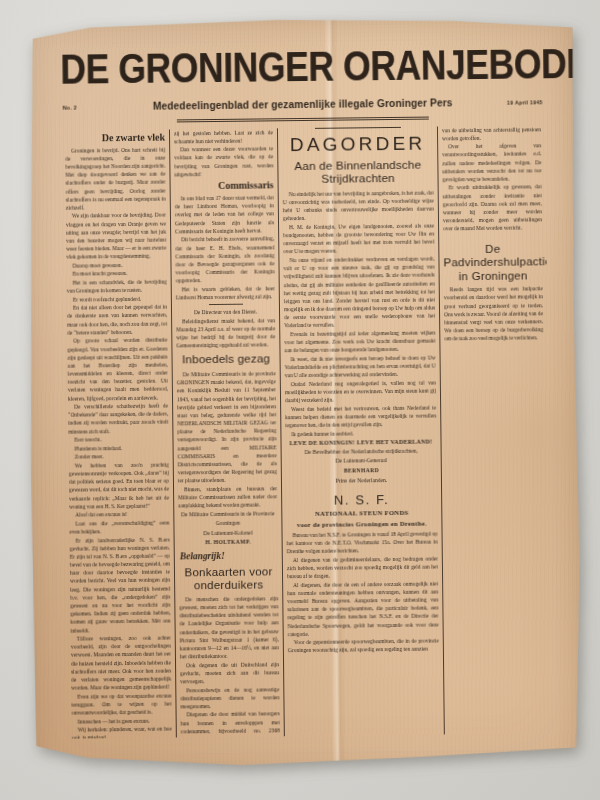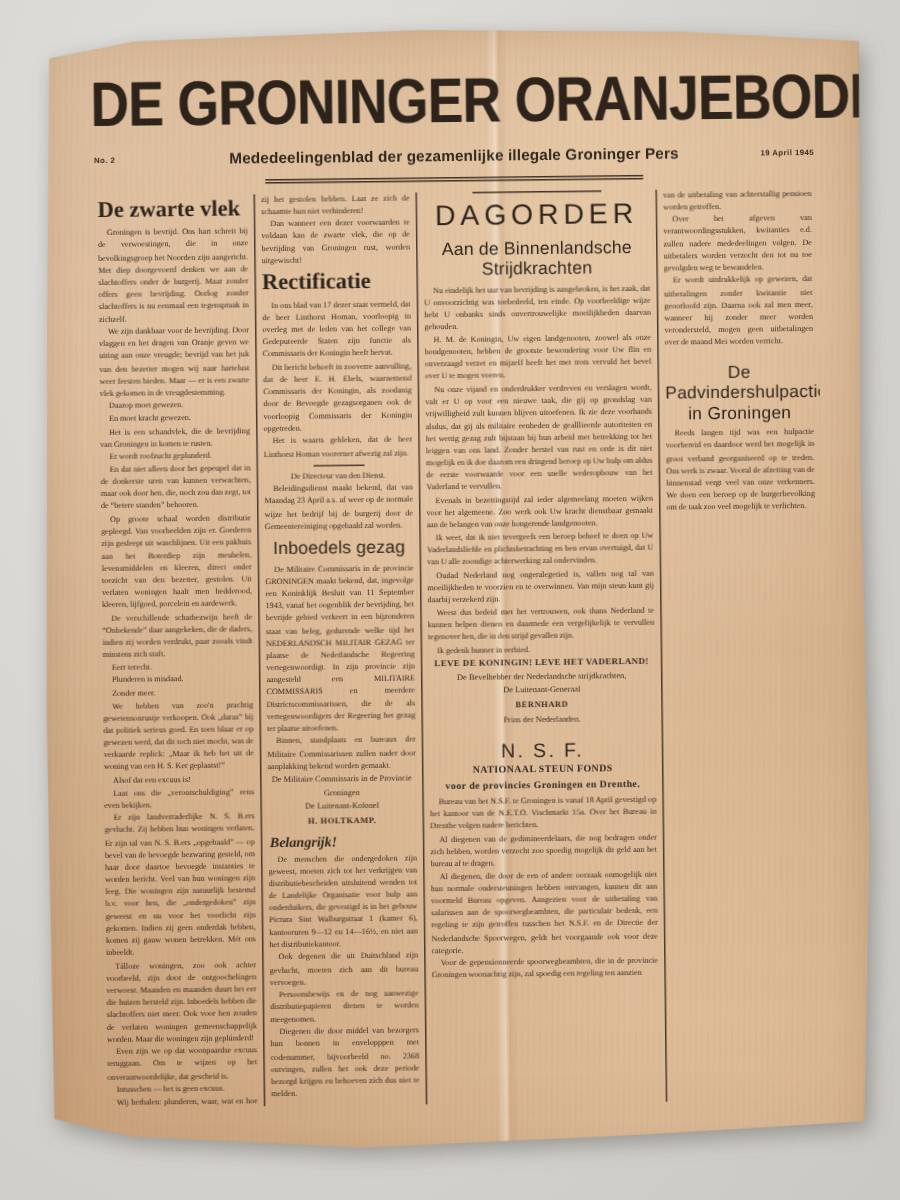--- a/index.html
+++ b/index.html
@@ -143,22 +143,22 @@
   .col.c1 { width: 108px; }
   .col.c2 { width: 108px; }
   .col.c3 { width: 160px; }
   .col.c4 { width: 108px; }
   .col + .col { border-left: 0.9px solid #4a423a; }
 
   
   h2.head-serif {
     font-family: "Liberation Serif", serif;
     font-weight: 700;
-    font-size: 15px;
-    text-align: left;
+    font-size: 10px;
+    text-align: right;
     line-height: 1.12;
     margin: 2px 0 3px;
     color: #231f1b;
   }
   h2.head-sans {
     font-family: "Liberation Sans", sans-serif;
     font-weight: 400;
     font-size: 11.6px;
     text-align: center;
     line-height: 1.16;
@@ -295,37 +295,38 @@
             <p class="body">Even zijn we op dat woonpaardse excuus teruggaan. Om te wijzen op het onverantwoordelijke, dat gescheid is.</p>
             <p class="body">Intusschen — het is geen excuus.</p>
             <p class="body">Wij herhalen: plunderen, waar, wat en hoe ook, is misdaad.</p>
 
           </div>
 
           <div class="col c2">
             <p class="body noind">zij het gestolen hebben. Laat ze&nbsp;zich de schaamte hun niet verhinderen!</p>
             <p class="body">Dan wanneer een dezer voorwaarden te voldaan kan de zwarte vlek, die op de bevrijding van Groningen rust, worden uitgewischt!</p>
 
-            <h2 class="head-serif">Rectificatie</h2>
+            <h2 class="head-serif">Commissaris</h2>
             <p class="body">In ons blad van 17 dezer staat vermeld, dat de heer Linthorst Homan, voorloopig in overleg met de leden van het college van Gedeputeerde Staten zijn functie als Commissaris der Koningin heeft hervat.</p>
             <p class="body">Dit bericht behoeft in zooverre aanvulling, dat de heer E. H. Ebels, waarnemend Commissaris der Koningin, als zoodanig door de Bevoegde gezagsorganen ook de voorloopig Commissaris der Koningin opgetreden.</p>
             <p class="body">Het is waarts gebleken, dat de heer Linthorst Homan voorerner afwezig zal zijn.</p>
             <div class="hr-short"></div>
             <p class="body ctr">De Directeur van den Dienst.</p>
             <p class="body">Beleidingsdienst maakt bekend, dat van Maandag 23 April a.s. af weer op de normale wijze het bedrijf bij de burgerij door de Gemeentereiniging opgehaald zal worden.</p>
 
             <h2 class="head-sans mid">Inboedels gezag</h2>
             <p class="body">De Militaire Commissaris in de provincie GRONINGEN maakt bekend, dat, ingevolge een Koninklijk Besluit van 11 September 1943, vanaf het oogenblik der bevrijding, het bevrijde gebied verkeert in een bijzonderen staat van beleg, gedurende welke tijd het NEDERLANDSCH MILITAIR GEZAG ter plaatse de Nederlandsche Regeering vertegenwoordigt. In zijn provincie zijn aangesteld een MILITAIRE COMMISSARIS en meerdere Districtscommissarissen, die de als vertegenwoordigers der Regeering het gezag ter plaatse uitoefenen.</p>
             <p class="body">Binnen, standplaats en bureaux der Militaire Commissarissen zullen nader door aanplakking bekend worden gemaakt.</p>
             <p class="sig">De Militaire Commissaris in de Provincie Groningen</p>
             <p class="sig">De Luitenant-Kolonel</p>
             <p class="sig caps">H. HOLTKAMP.</p>
 
             <div class="belangrijk">Belangrijk!</div>
 
+            <h2 class="head-sans">Bonkaarten voor onderduikers</h2>
             <p class="body">De menschen die ondergedoken zijn geweest, moeten zich tot het verkrijgen van distributiebescheiden uitsluitend wenden tot de Landelijke Organisatie voor hulp aan onderduikers, die gevestigd is in het gebouw Pictura Sint Walburgstraat 1 (kamer 6), kantooruren 9—12 en 14—16½, en niet aan het distributiekantoor.</p>
             <p class="body">Ook degenen die uit Duitschland zijn gevlucht, moeten zich aan dit bureau vervoegen.</p>
             <p class="body">Persoonsbewijs en de nog aanwezige distributiepapieren dienen te worden meegenomen.</p>
             <p class="body">Diegenen die door middel van bezorgers hun bonnen in envelopppen met codenummer, bijvoorbeeld no. 2368 ontvingen, zullen het ook deze periode bezorgd krijgen en behoeven zich dus niet te melden.</p>
 
           </div>
 
           <div class="col c3">
             <div class="rule-top"></div>
             <h2 class="head-sans big">DAGORDER</h2>

